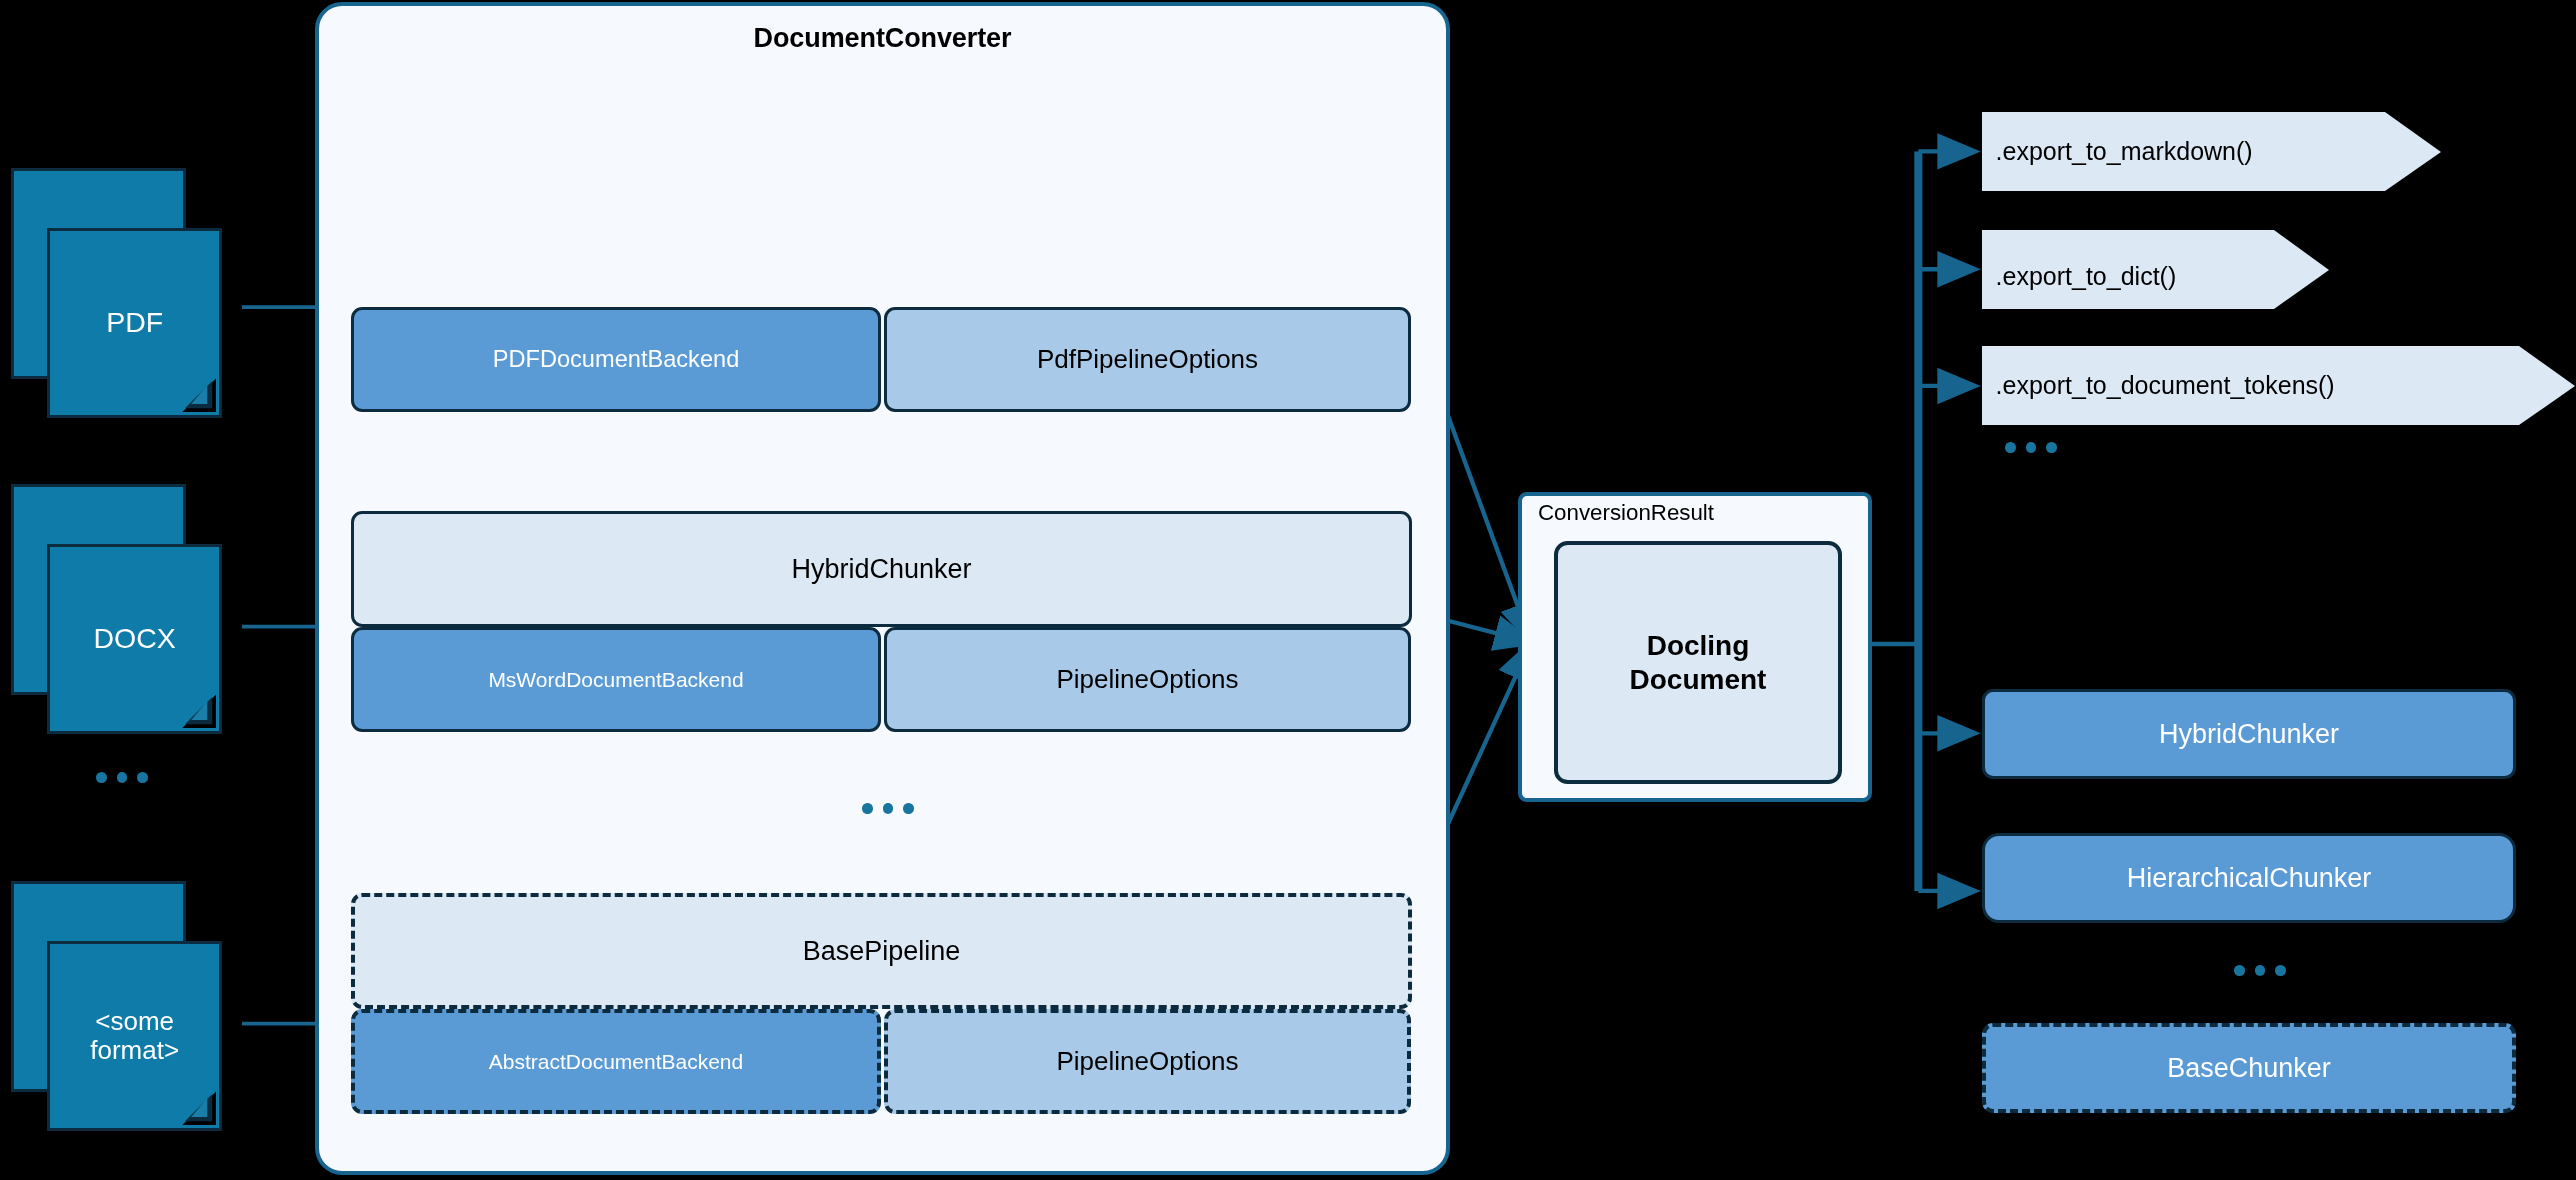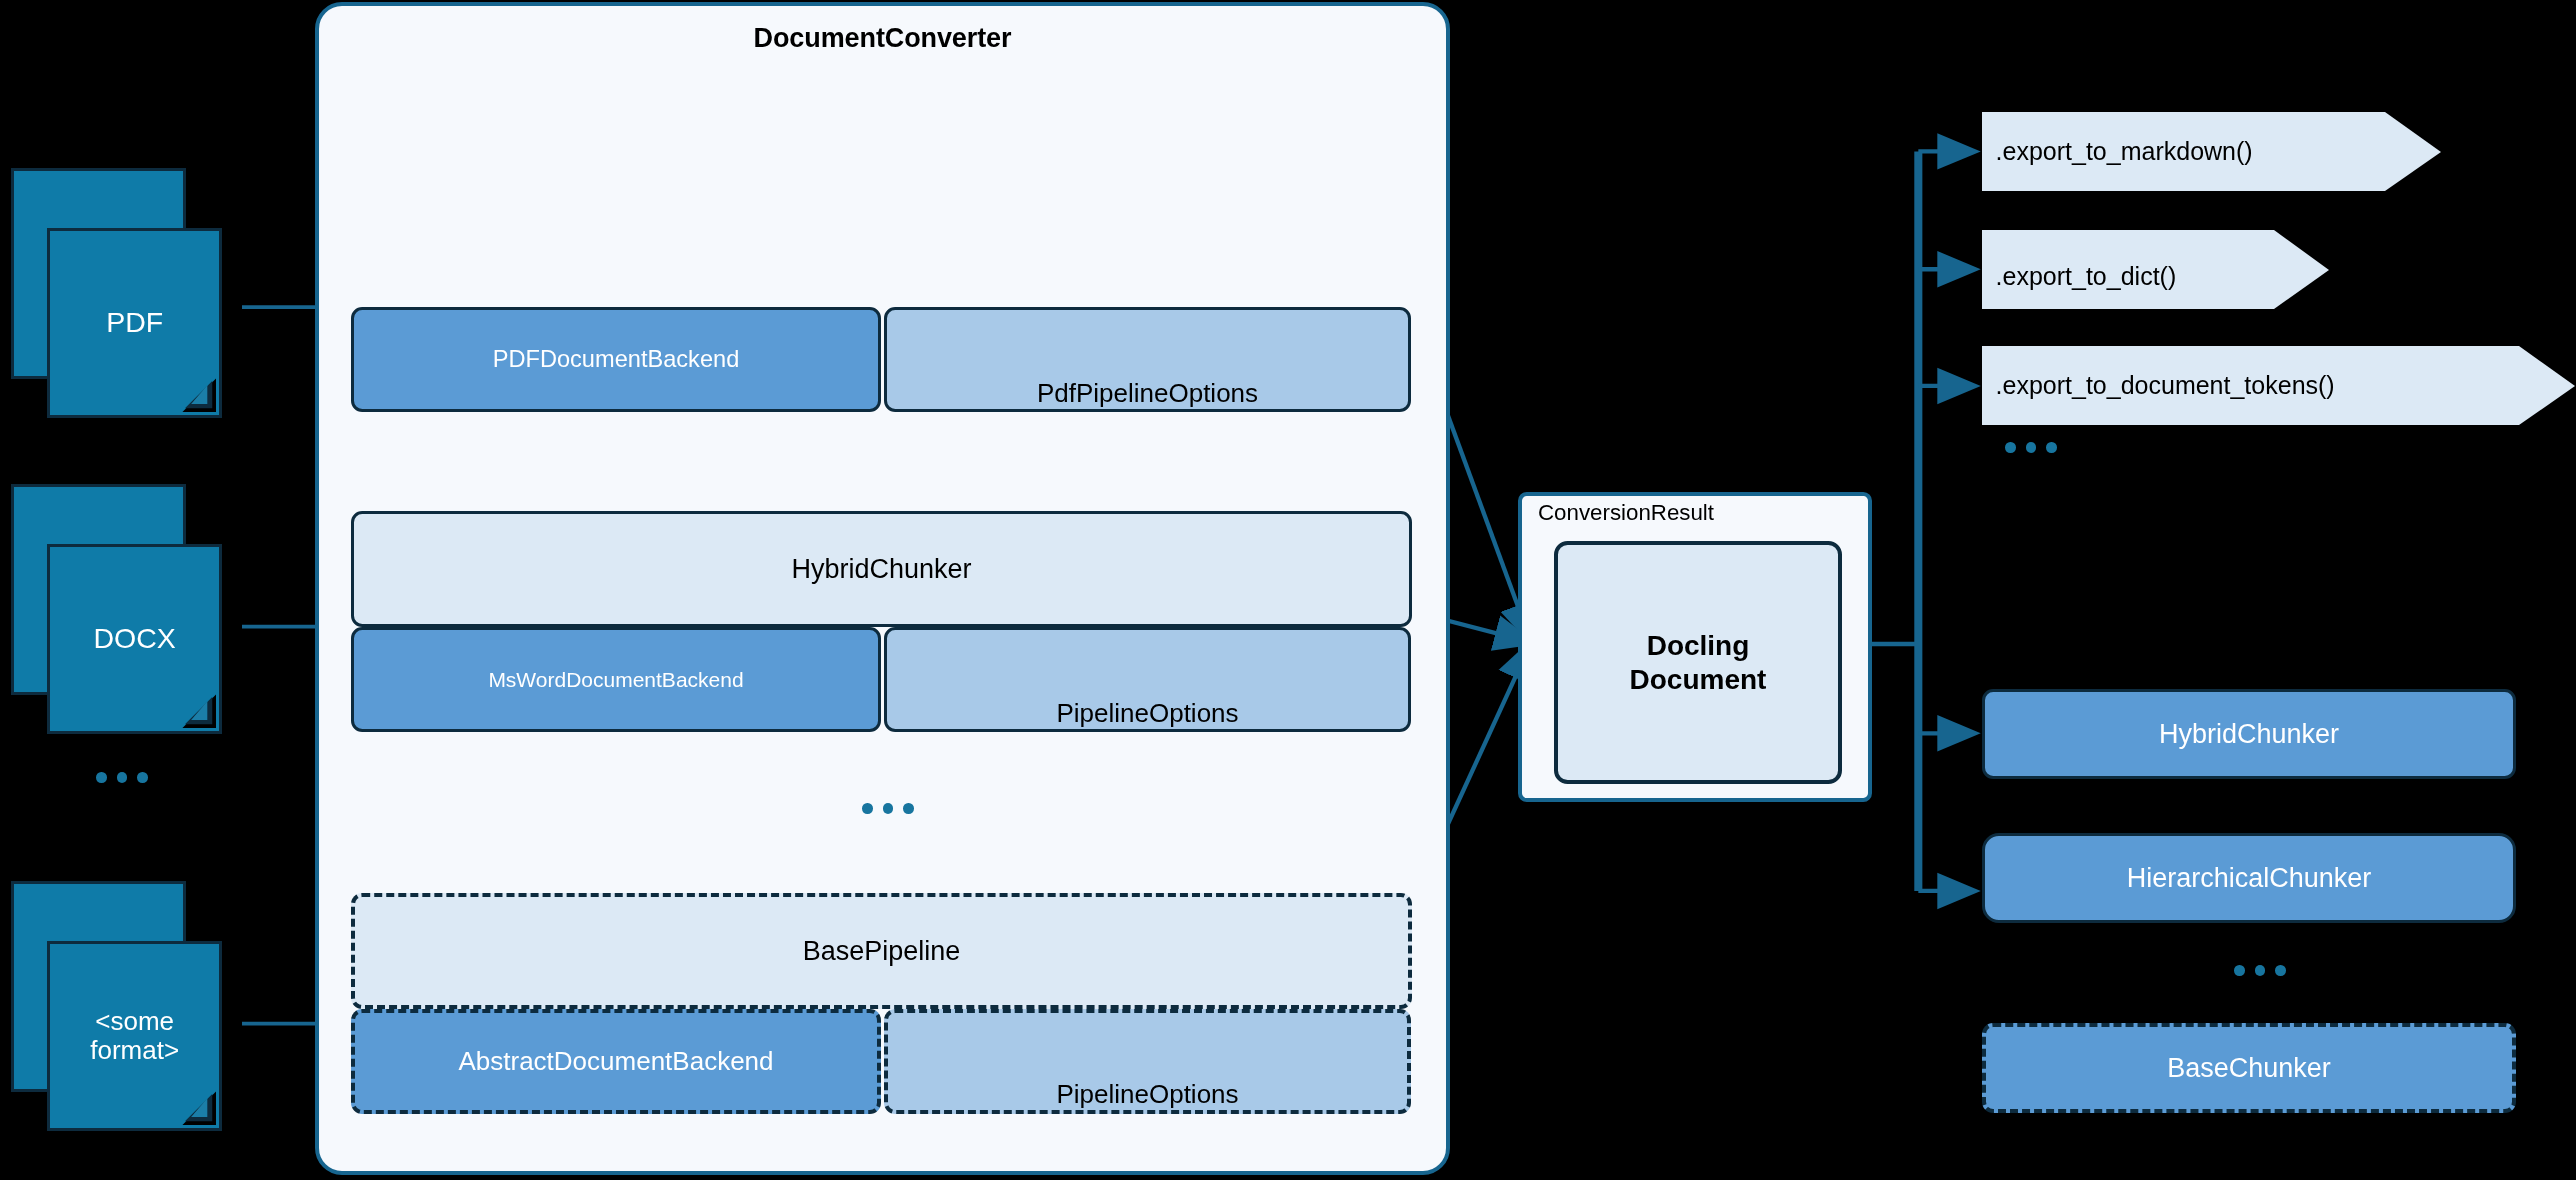--- a/index.html
+++ b/index.html
@@ -22,21 +22,21 @@
 
   .pipe-head{background:#dce9f5;border:3.7px solid #0d2b3e;border-radius:11.2px;
       display:flex;align-items:center;justify-content:center;color:#000;font-size:27px;}
   .pipe-head.dashed{border-style:dashed;border-width:4.3px;}
 
   .pipe-backend{background:#5b9bd5;border:3.7px solid #0d2b3e;border-radius:11.2px;
       display:flex;align-items:center;justify-content:center;color:#fff;}
   .pipe-backend.dashed{border-style:dashed;border-width:4.3px;}
 
   .pipe-options{background:#a8c9e8;border:3.7px solid #0d2b3e;border-radius:11.2px;
-      display:flex;align-items:flex-end;justify-content:center;color:#000;font-size:26px;}
+      display:flex;align-items:center;justify-content:center;color:#000;font-size:26px;}
   .pipe-options.dashed{border-style:dashed;border-width:4.3px;}
 
   .ellipsis-dots{display:flex;gap:10px;align-items:center;}
   .ellipsis-dots i{display:block;width:10.5px;height:10.5px;border-radius:50%;background:#17759f;}
 
   
   #conv-result{background:#f6f9fd;border:4.3px solid #17658f;border-radius:8.7px;}
   #conv-result-label{position:absolute;top:3.7px;left:16px;font-size:22.3px;color:#000;}
   #docling-doc{position:absolute;background:#dce9f5;border:4.3px solid #0d2b3e;border-radius:13.6px;
       display:flex;align-items:center;justify-content:center;text-align:center;
@@ -161,21 +161,21 @@
 
   <div class="abs ellipsis-dots" style="left:862px;top:803px;">
     <i></i>
       <i></i>
       <i></i>
   </div>
 
   <div class="abs pipe-head dashed" style="left:351px;top:893px;width:1061px;height:116px;">
     <span>BasePipeline</span>
   </div>
-  <div class="abs pipe-backend dashed" style="left:351px;top:1009px;width:530px;height:105px;font-size:26px;">
+  <div class="abs pipe-backend dashed" style="left:351px;top:1009px;width:530px;height:105px;font-size:21px;">
     <span>AbstractDocumentBackend</span>
   </div>
   <div class="abs pipe-options dashed" style="left:884px;top:1009px;width:527px;height:105px;">
     <span>PipelineOptions</span>
   </div>
 
   <div class="abs" id="conv-result" style="left:1518px;top:492px;width:354px;height:310px;">
     <div id="conv-result-label">ConversionResult</div>
     <div id="docling-doc" style="left:32px;top:45px;width:280px;height:235px;white-space:pre-line;">
       <span>Docling

